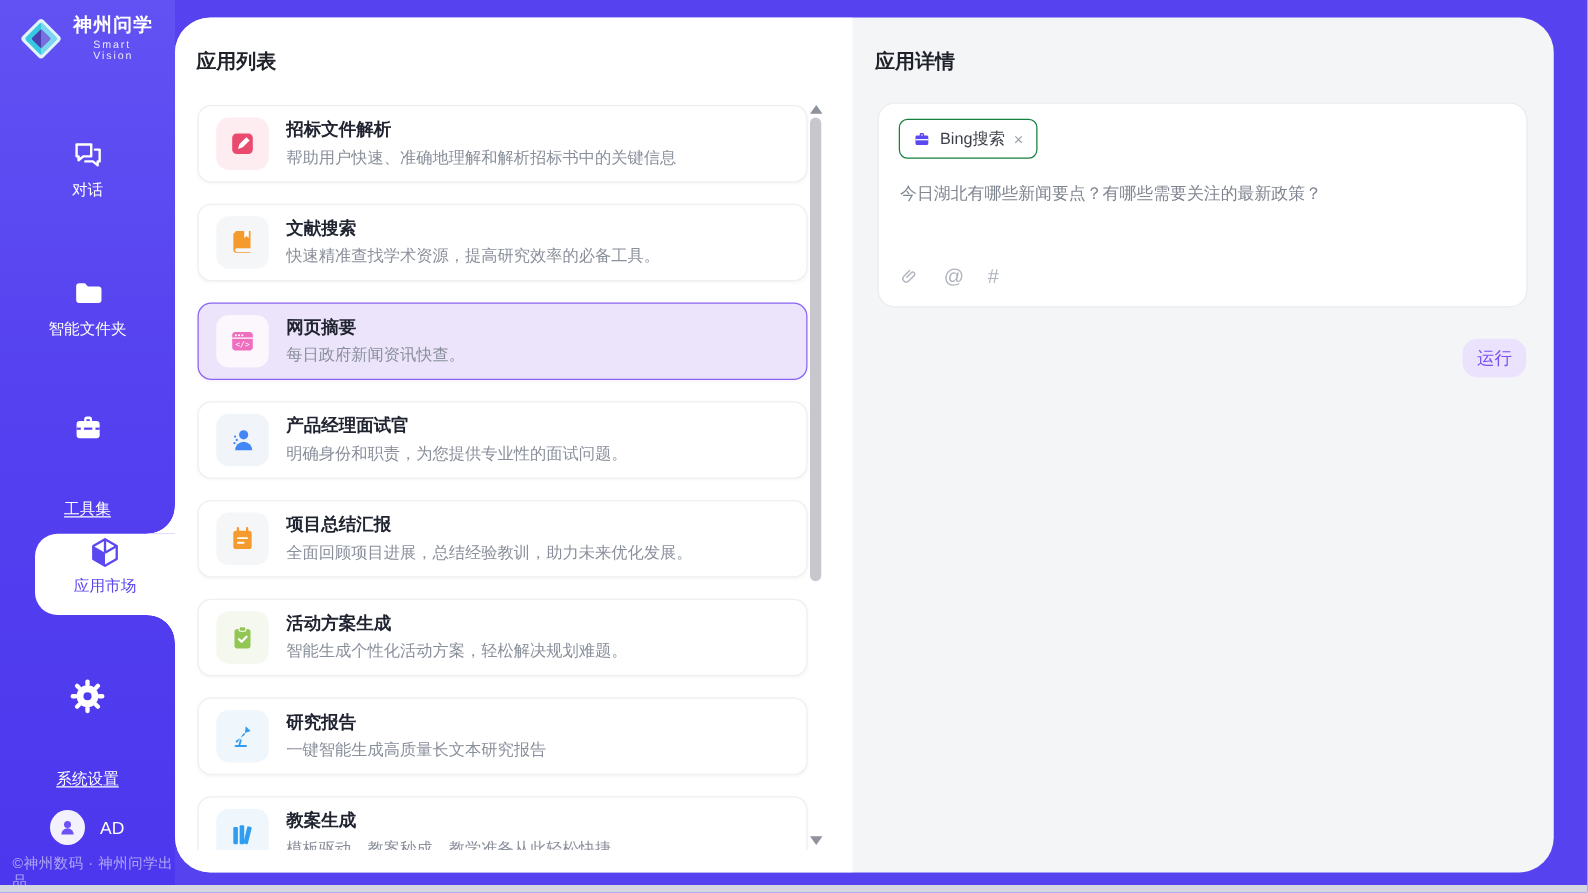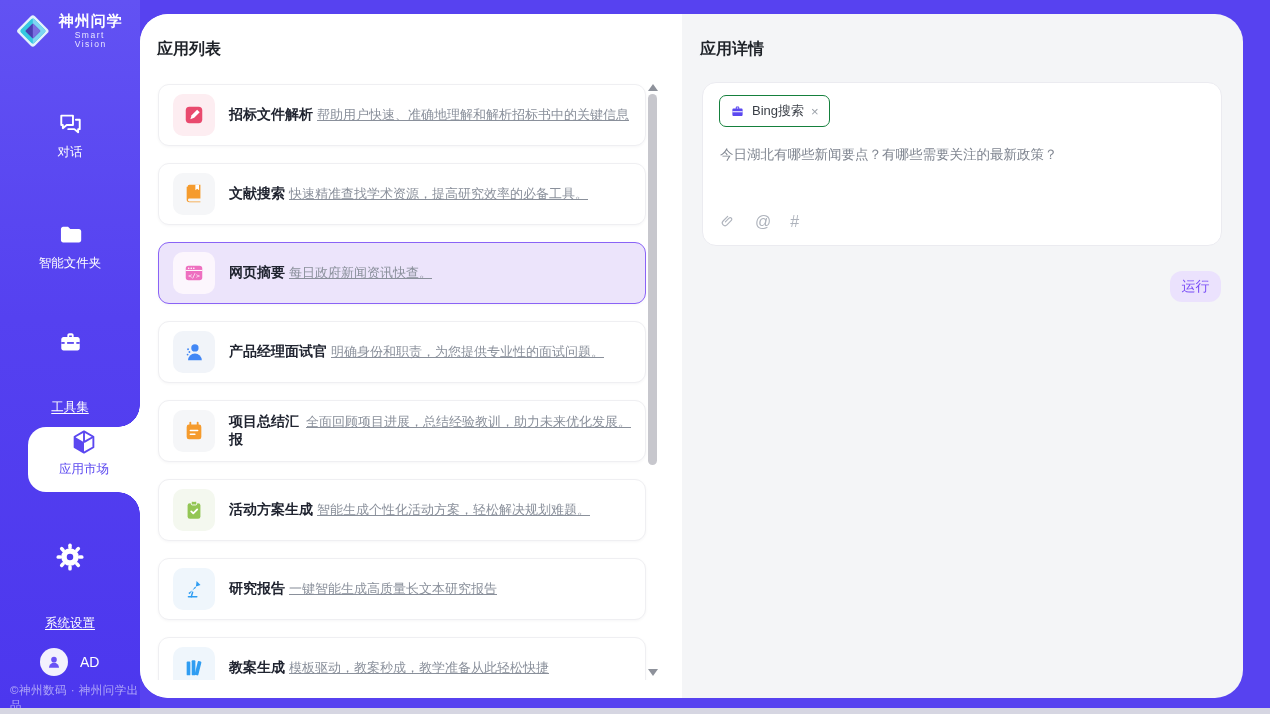--- a/index.html
+++ b/index.html
@@ -37,23 +37,23 @@
   
   .main{position:absolute;left:140px;top:14px;width:1103px;height:684px;background:#f4f5f7;
     border-radius:28px;overflow:hidden;}
   .list-panel{position:absolute;left:0;top:0;width:542px;height:684px;background:#fff;border-radius:28px 0 0 28px;}
   .panel-title{position:absolute;left:17px;top:25px;font-size:16px;font-weight:700;color:#1f2329;}
   .cards-viewport{position:absolute;left:0;top:66px;width:542px;height:600px;overflow:hidden;}
   .card{position:absolute;left:18px;width:488px;height:62px;background:#fff;border:1px solid #efeff2;
     border-radius:11px;box-shadow:0 1px 3px rgba(20,20,40,0.04);display:flex;align-items:center;gap:14px;padding:0 14px;box-sizing:border-box;}
   .card.sel{background:#ece4fb;border:1px solid #8a63f6;}
   .tile{width:42px;height:42px;border-radius:10px;flex:0 0 auto;display:flex;align-items:center;justify-content:center;}
-  .card-text{display:flex;flex-direction:row;gap:4px;min-width:0;}
+  .card-text{display:flex;flex-direction:column;gap:4px;min-width:0;}
   .card-name{font-size:14px;font-weight:700;color:#202430;}
-  .card-desc{font-size:13px;color:#8a909b;white-space:nowrap;text-decoration:underline;}
+  .card-desc{font-size:13px;color:#8a909b;white-space:nowrap;}
   
   .sbar{position:absolute;left:507px;top:70px;width:12px;height:592px;}
   .sarrow{position:absolute;left:1px;width:0;height:0;border-left:5px solid transparent;border-right:5px solid transparent;}
   .sarrow.up{top:0;border-bottom:7px solid #8e929b;}
   .sarrow.down{bottom:0;border-top:7px solid #8e929b;}
   .sthumb{position:absolute;left:1px;top:10px;width:9px;height:371px;background:#c7c7cd;border-radius:5px;}
   
   .detail{position:absolute;left:542px;top:0;width:561px;height:680px;}
   .detail .panel-title{left:18px;}
   .detail-card{position:absolute;left:20px;top:68px;width:520px;height:164px;background:#fff;border:1px solid #ebebf0;

